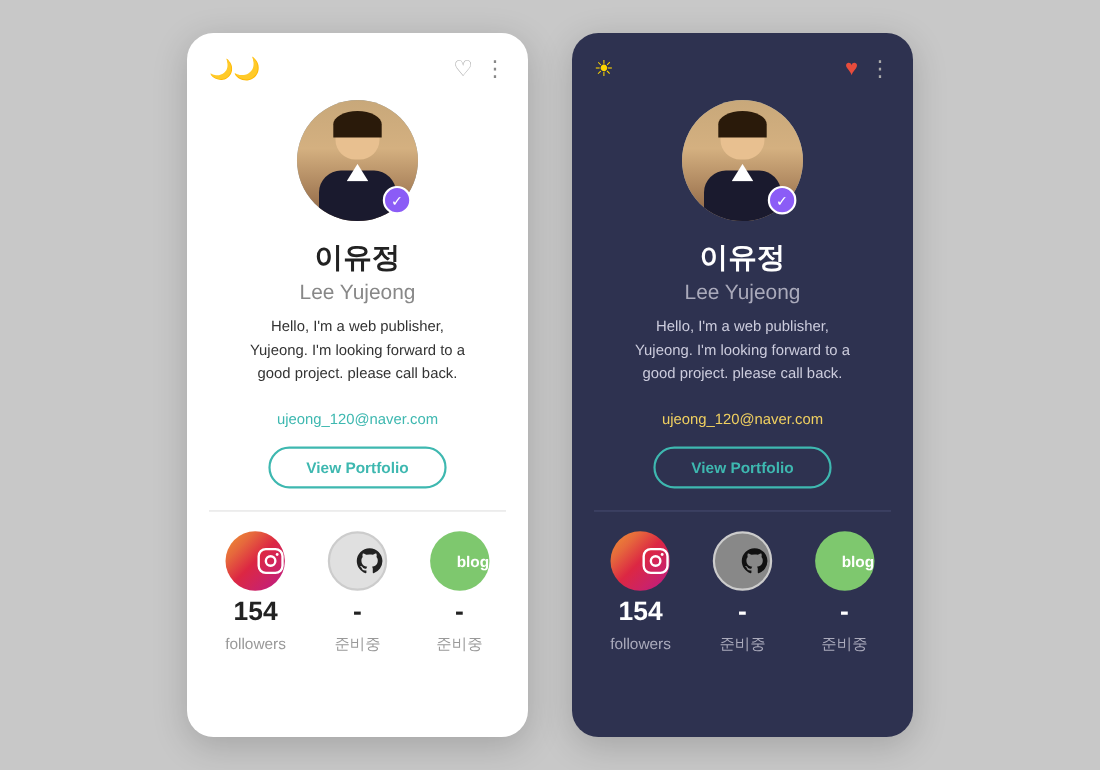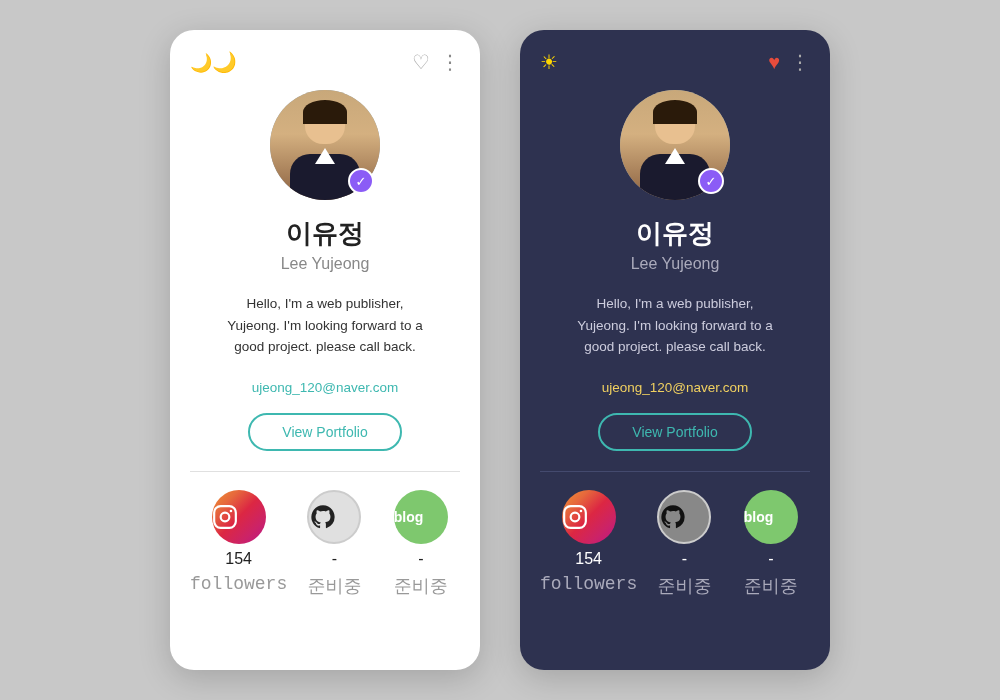--- a/index.html
+++ b/index.html
@@ -90,24 +90,24 @@
       color: white;
     }
 
     .user-name-korean {
       font-size: 26px;
       font-weight: 700;
       margin-bottom: 4px;
     }
 
     .user-name-english {
-      font-size: 16px;
+      font-size: 19px;
       text-align: left;
       color: #888;
-      margin-bottom: 20px;
+      margin-bottom: 8px;
     }
     .card-dark .user-name-english { color: #aab; }
 
     .bio {
       font-size: 13.5px;
       text-align: center;
       line-height: 1.6;
       margin-bottom: 22px;
       padding: 0 6px;
     }
@@ -123,21 +123,21 @@
 
     .portfolio-btn {
       background: transparent;
       border: 2px solid #3eb8b0;
       color: #3eb8b0;
       border-radius: 30px;
       padding: 9px 32px;
       font-size: 14px;
       cursor: pointer;
       margin-bottom: 20px;
-      font-weight: 400;
+      font-weight: 700;
       transition: background 0.2s;
     }
 
     .divider {
       width: 100%;
       height: 1px;
       background: #e0e0e0;
       margin-bottom: 18px;
     }
     .card-dark .divider { background: #444a6e; }
@@ -156,21 +156,21 @@
       gap: 6px;
       flex: 1;
     }
 
     .social-icon {
       width: 54px;
       height: 54px;
       border-radius: 50%;
       display: flex;
       align-items: center;
-      justify-content: flex-start;
+      justify-content: flex-end;
       font-size: 22px;
     }
 
     .social-icon-instagram {
       background: linear-gradient(135deg, #f09433 0%, #e6683c 25%, #dc2743 50%, #cc2366 75%, #bc1888 100%);
       color: white;
     }
 
     .social-icon-github {
       background: #e0e0e0;
@@ -183,31 +183,30 @@
     }
 
     .social-icon-blog {
       background: #7ec86e;
       color: white;
       font-size: 14px;
       font-weight: bold;
     }
 
     .social-count {
-      font-size: 16px;
-      font-weight: 400;
+      font-size: 24px;
+      font-weight: 700;
       color: #222;
     }
     .card-dark .social-count { color: #fff; }
 
     .social-label {
-      font-size: 18px;
+      font-size: 14px;
       color: #999;
       text-align: center;
-      font-family: Liberation Mono, monospace;
     }
     .card-dark .social-label { color: #aab; }
 
     
     .moon-icon::before {
       content: '🌙';
       font-size: 18px;
     }
 
     

